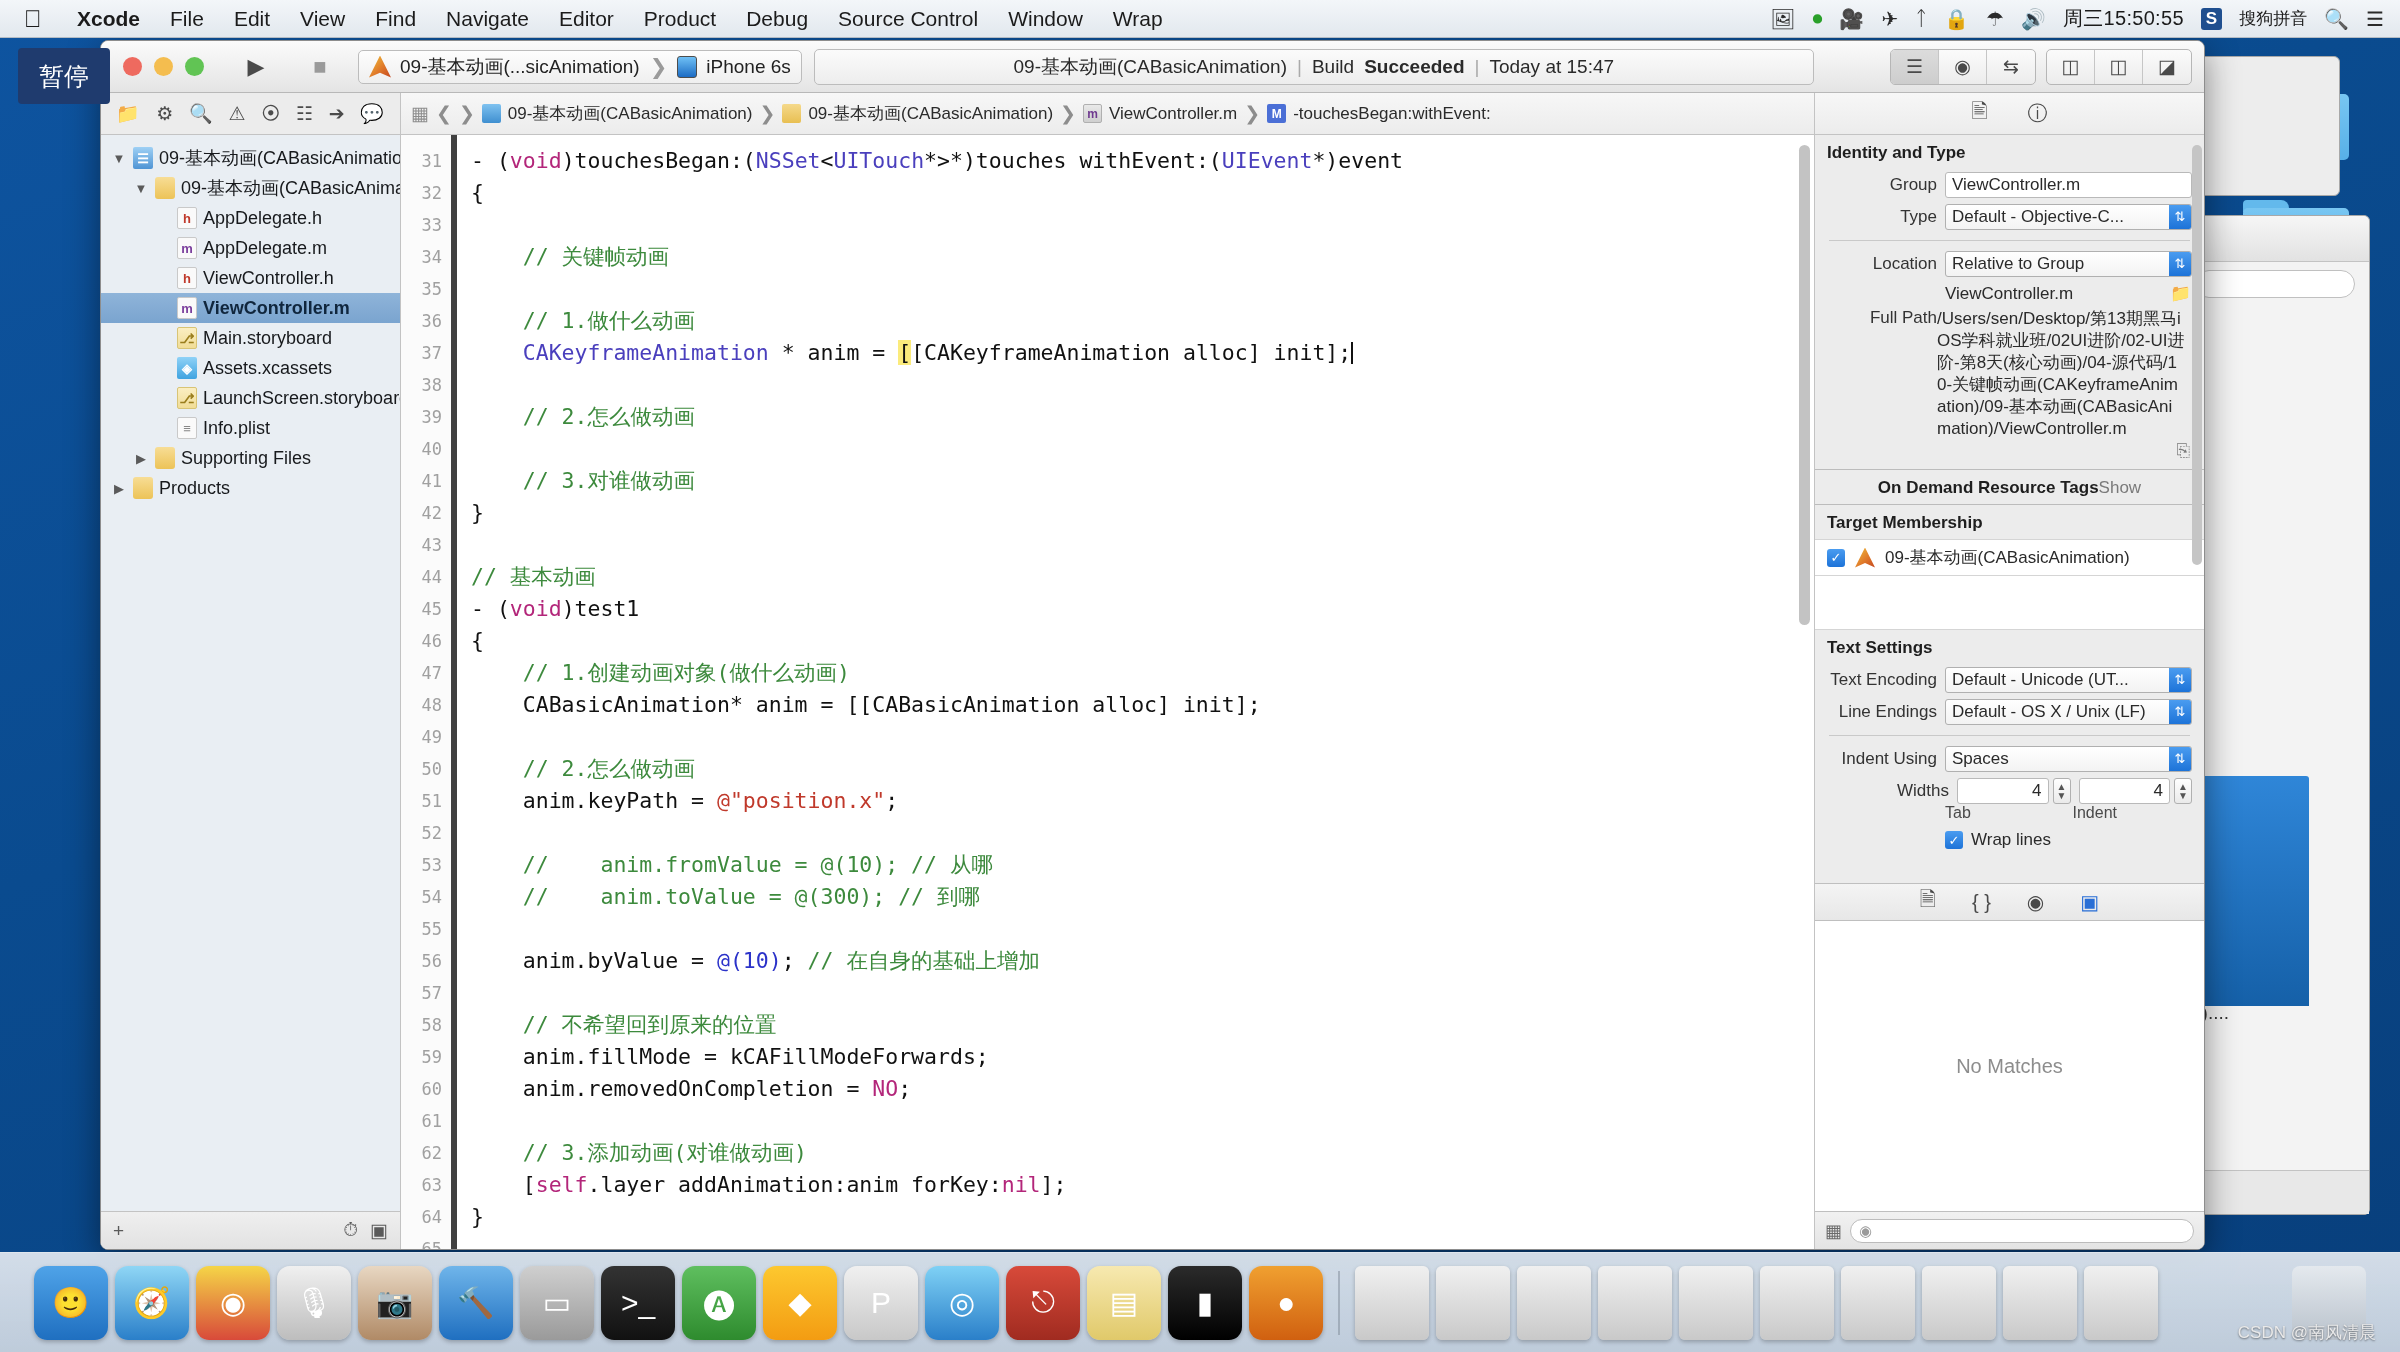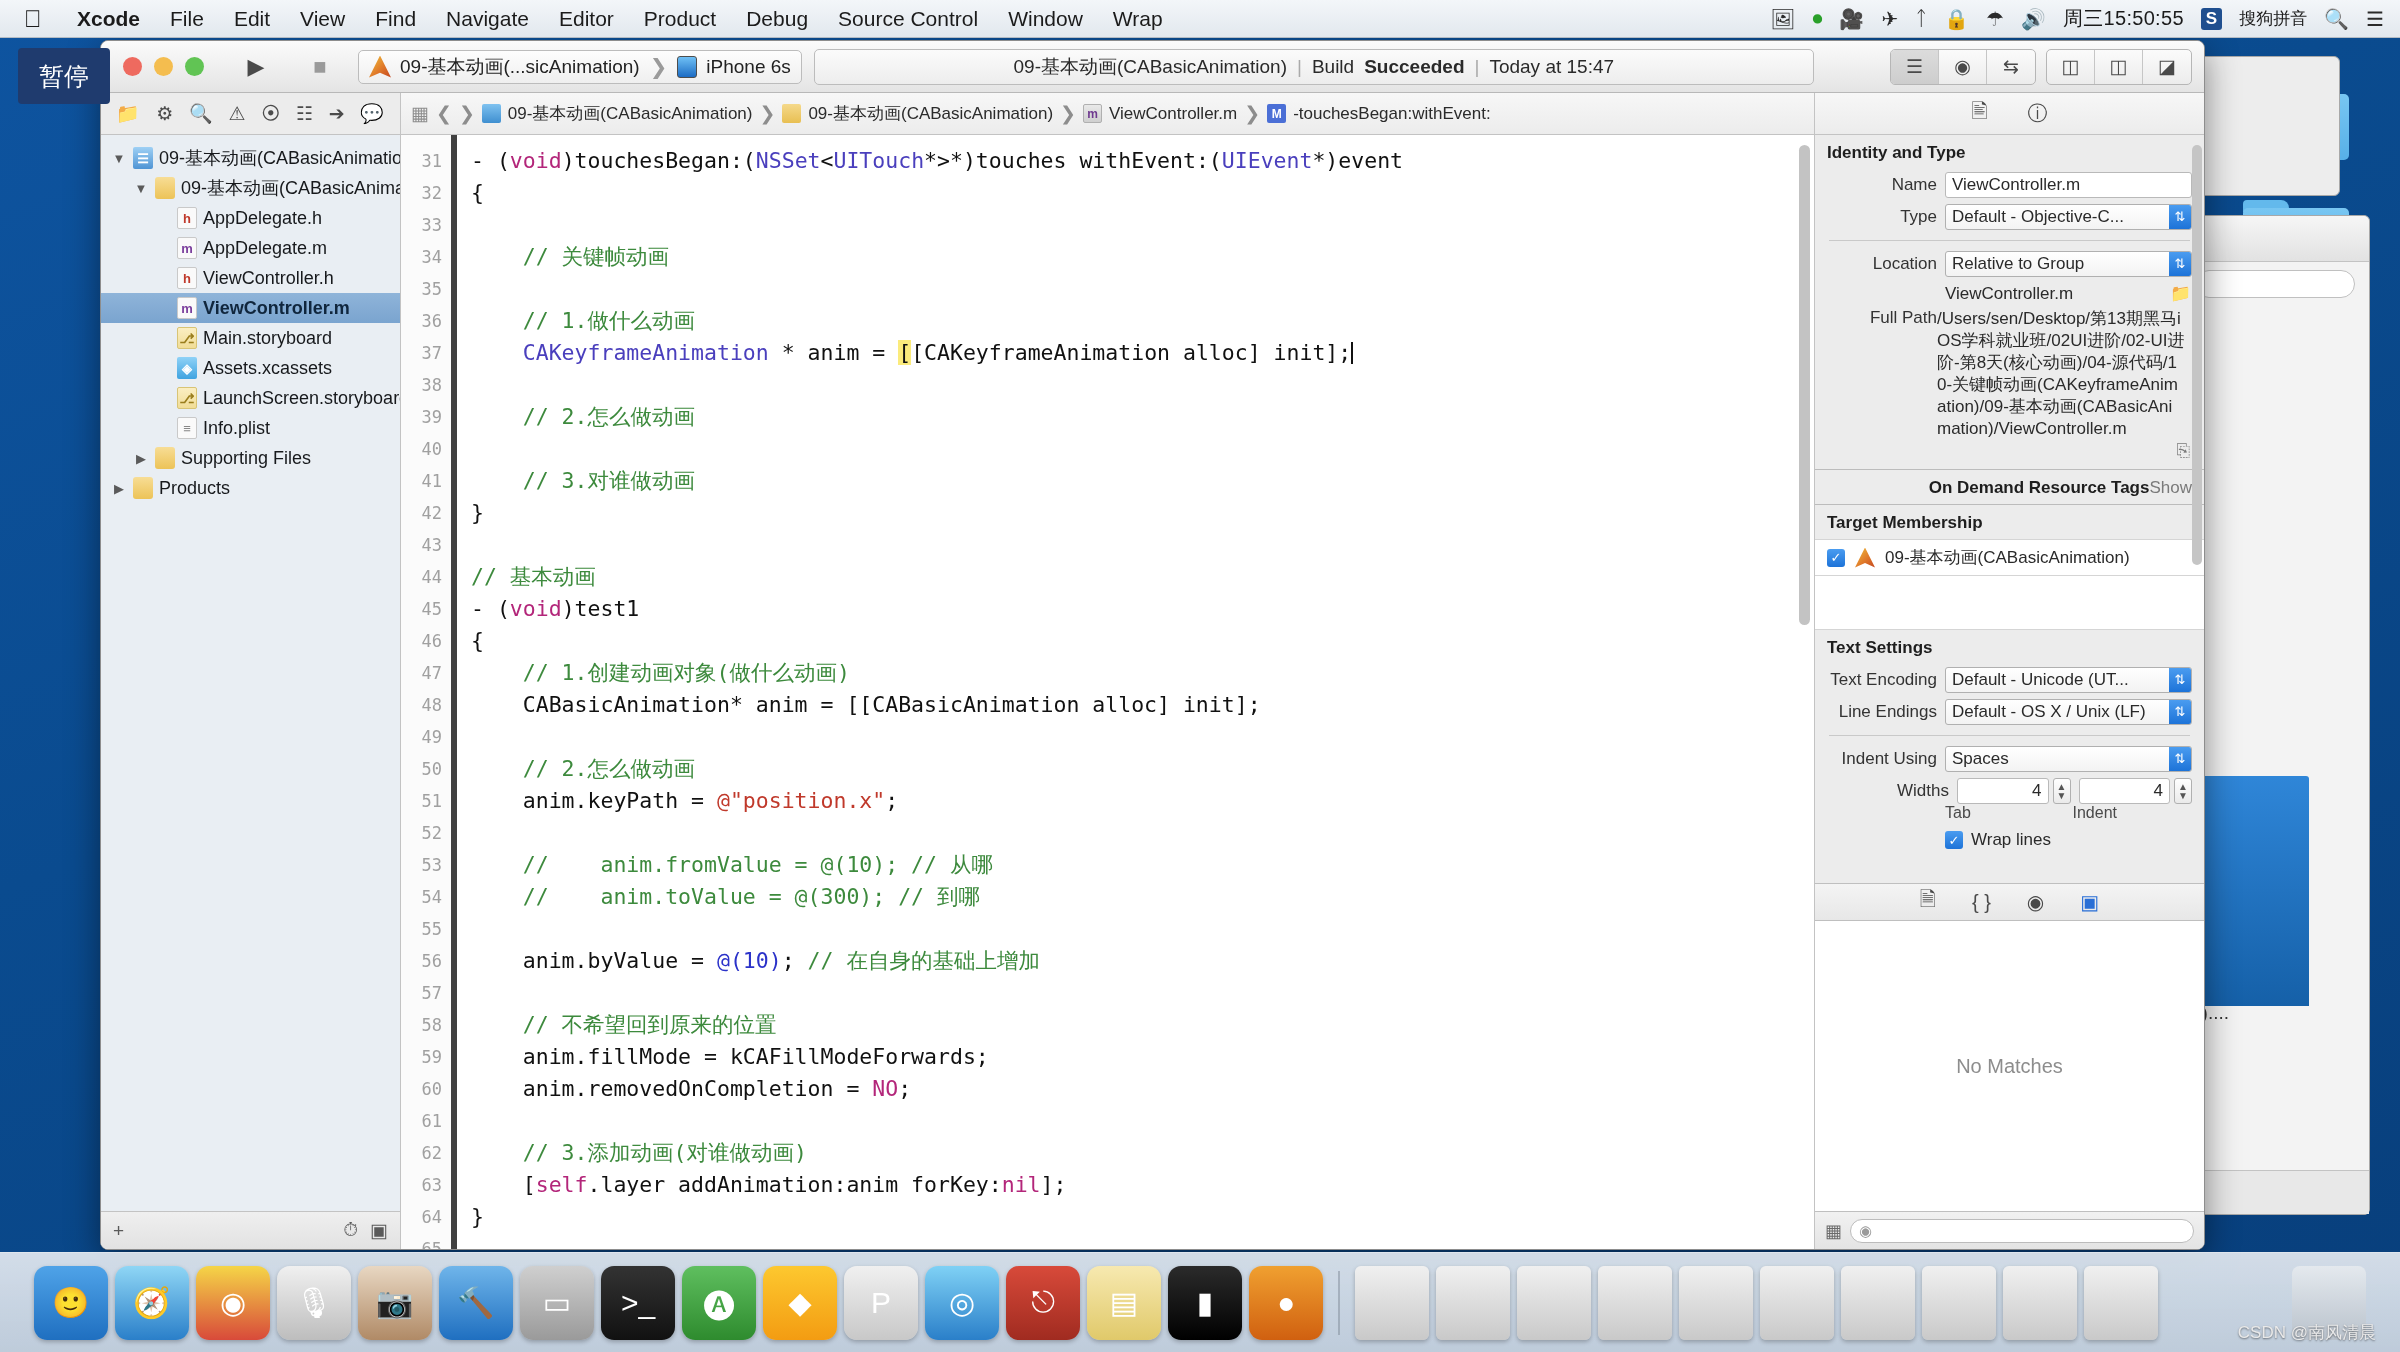--- a/index.html
+++ b/index.html
@@ -254,21 +254,21 @@
   }
 
   
   .inspector {
     width: 390px; flex: none; background: #ececec;
     border-left: 1px solid #c3c3c3; display: flex; flex-direction: column;
     font-size: 17px; color: #2a2a2a; position: relative;
   }
   .insp-scroll { flex: 1; overflow: hidden; padding-bottom: 4px; }
   .sec-title { font-weight: bold; font-size: 17px; padding: 8px 12px 6px; color: #1e1e1e; }
-  .sec-title.row { display: flex; justify-content: flex-end; }
+  .sec-title.row { display: flex; justify-content: center; }
   .sec-title .show { color: #7a7a7a; font-weight: normal; }
   .frow { display: flex; align-items: center; padding: 3px 12px 3px 0; gap: 8px; }
   .flabel { width: 122px; text-align: right; color: #333; flex: none; font-size: 17px; }
   .fctl { flex: 1; min-width: 0; }
   .tfield {
     background: #fff; border: 1px solid #b9b9b9; border-radius: 3px;
     height: 26px; line-height: 24px; padding: 0 6px; font-size: 17px;
     overflow: hidden; white-space: nowrap;
   }
   .popup {
@@ -642,21 +642,21 @@
           <polygon points="2,2 2,36 11,28 17,42 23,39 17,25 28,25" fill="#1a1a1a" stroke="#ffffff" stroke-width="2"></polygon>
         </svg>
       </div>
 
       <div class="inspector">
         <div class="insp-scroll">
 
           <div class="sec-title">Identity and Type</div>
 
           <div class="frow">
-            <div class="flabel">Name</div>
+            <div class="flabel">Group</div>
             <div class="fctl">
                 <div class="tfield">ViewController.m</div>
               </div>
           </div>
 
           <div class="frow">
             <div class="flabel">Type</div>
             <div class="fctl">
               <div class="popup">
                 <span class="pv">Default - Objective-C...</span>

